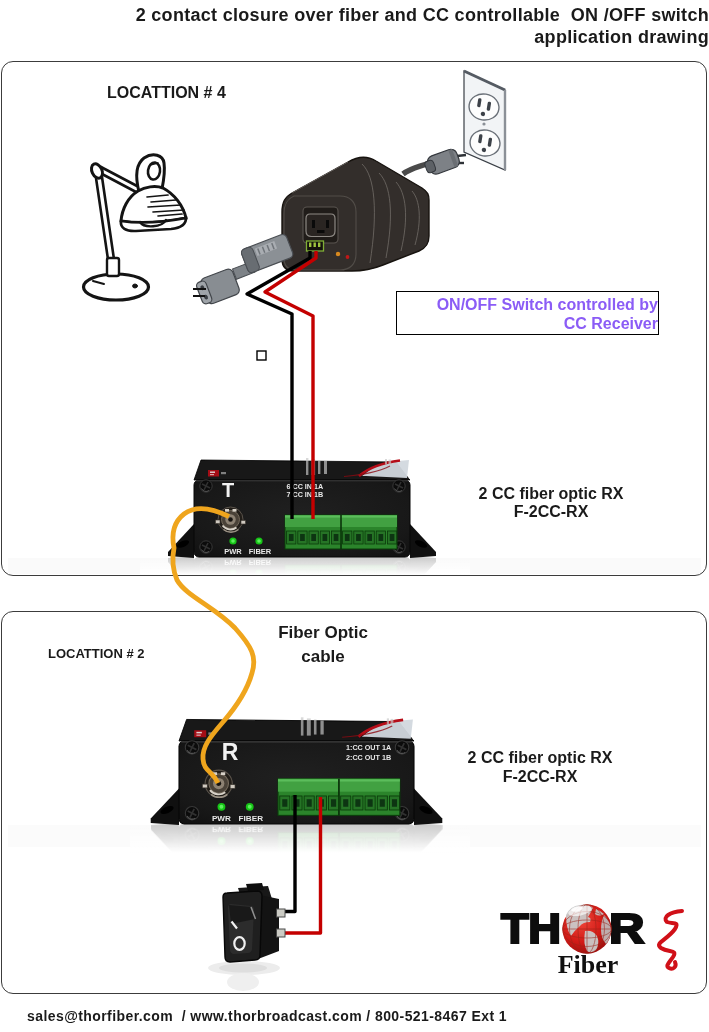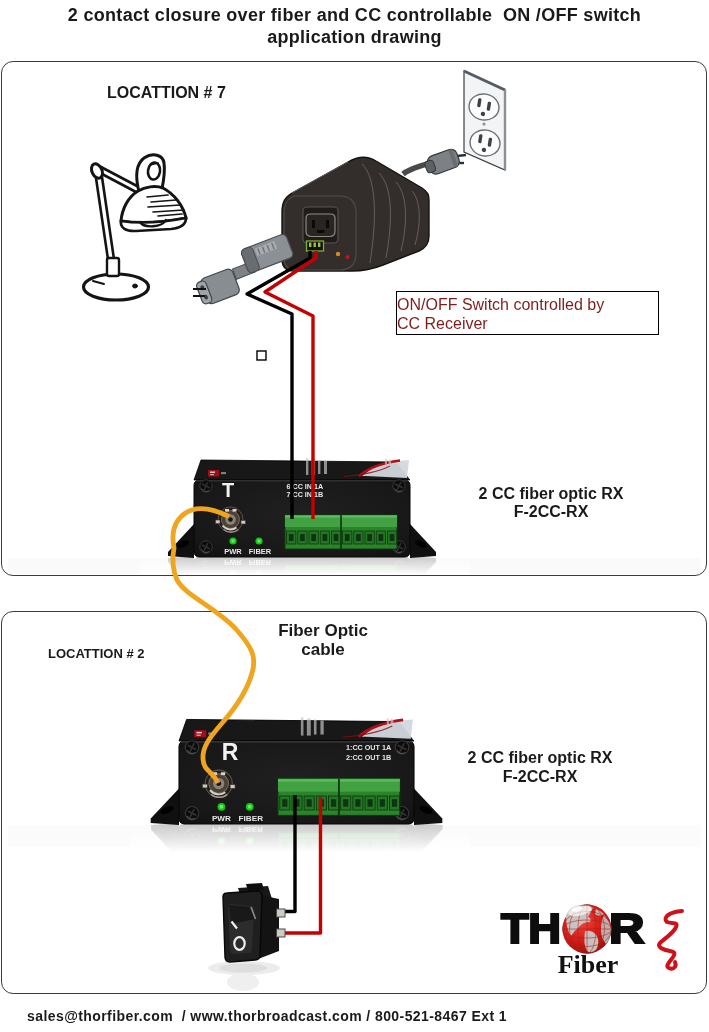--- a/index.html
+++ b/index.html
@@ -1,39 +1,39 @@
 <!DOCTYPE html>
 <html><head>
 <meta charset="utf-8">
 <style>
   html,body{margin:0;padding:0}
   body{width:709px;height:1032px;background:#fff;font-family:"Liberation Sans",sans-serif;position:relative;overflow:hidden}
   .abs{position:absolute}
   .b{font-weight:bold;color:#1a1a1a}
-  #title{left:0;top:5px;width:709px;text-align:center;font-size:18px;letter-spacing:.3px;line-height:21.5px;font-weight:bold;color:#1a1a1a}
+  #title{left:0;top:5px;width:709px;text-align:right;font-size:18px;letter-spacing:.3px;line-height:21.5px;font-weight:bold;color:#1a1a1a}
   #box1{left:1px;top:61px;width:704px;height:513px;border:1.6px solid #3c3c3c;border-radius:12px}
   #box2{left:1px;top:611px;width:704px;height:381px;border:1.6px solid #3c3c3c;border-radius:12px}
   #loc1{left:107px;top:84px;font-size:16px}
   #loc2{left:48px;top:646px;font-size:13px}
-  #onoff{left:396px;top:291px;width:261px;height:39px;border:1.6px solid #000;text-align:left;font-size:16px;font-weight:normal;color:#7f1d1d;line-height:19px;padding-top:3px}
+  #onoff{left:396px;top:291px;width:261px;height:39px;border:1.6px solid #000;text-align:right;font-size:16px;font-weight:bold;color:#8b5cf6;line-height:19px;padding-top:3px}
   #rx1{left:420px;top:485px;width:262px;text-align:center;font-size:16px;line-height:17.5px}
   #rx2{left:409px;top:748px;width:262px;text-align:center;font-size:16px;line-height:19px}
-  #fol{left:253px;top:621px;width:140px;text-align:center;font-size:17px;line-height:19px}
+  #fol{left:253px;top:621px;width:140px;text-align:center;font-size:17px;line-height:24px}
   #footer{left:27px;top:1008px;font-size:14px;letter-spacing:.42px}
   #thor{left:501px;top:908px;font-size:42px;line-height:42px;letter-spacing:-.5px;color:#0d0d0d;font-weight:bold;-webkit-text-stroke:2.2px #0d0d0d;transform:scaleX(1.08);transform-origin:0 0}
   #thor2{left:609px;top:908px;font-size:42px;line-height:42px;color:#0d0d0d;font-weight:bold;-webkit-text-stroke:2.2px #0d0d0d;transform:scaleX(1.17);transform-origin:0 0}
   #fiber{left:538px;top:950px;width:100px;text-align:center;font-family:"Liberation Serif",serif;font-size:26px;font-weight:bold;color:#111}
   svg{position:absolute;left:0;top:0}
 </style>
 </head>
 <body>
 <div id="title" class="abs">2 contact closure over fiber and CC controllable&nbsp; ON /OFF switch<br>application drawing</div>
 <div id="box1" class="abs"></div>
 <div id="box2" class="abs"></div>
-<div id="loc1" class="abs b">LOCATTION # 7</div>
+<div id="loc1" class="abs b">LOCATTION # 4</div>
 <div id="loc2" class="abs b">LOCATTION # 2</div>
 <div id="onoff" class="abs">ON/OFF Switch controlled by<br>CC Receiver</div>
 <div id="rx1" class="abs b">2 CC fiber optic RX<br>F-2CC-RX</div>
 <div id="rx2" class="abs b">2 CC fiber optic RX<br>F-2CC-RX</div>
 <div id="fol" class="abs b">Fiber Optic<br>cable</div>
 <div id="thor" class="abs">TH</div>
 <div id="thor2" class="abs">R</div>
 <div id="fiber" class="abs">Fiber</div>
 <div id="footer" class="abs b">sales@thorfiber.com&nbsp; / www.thorbroadcast.com / 800-521-8467 Ext 1</div>
 

